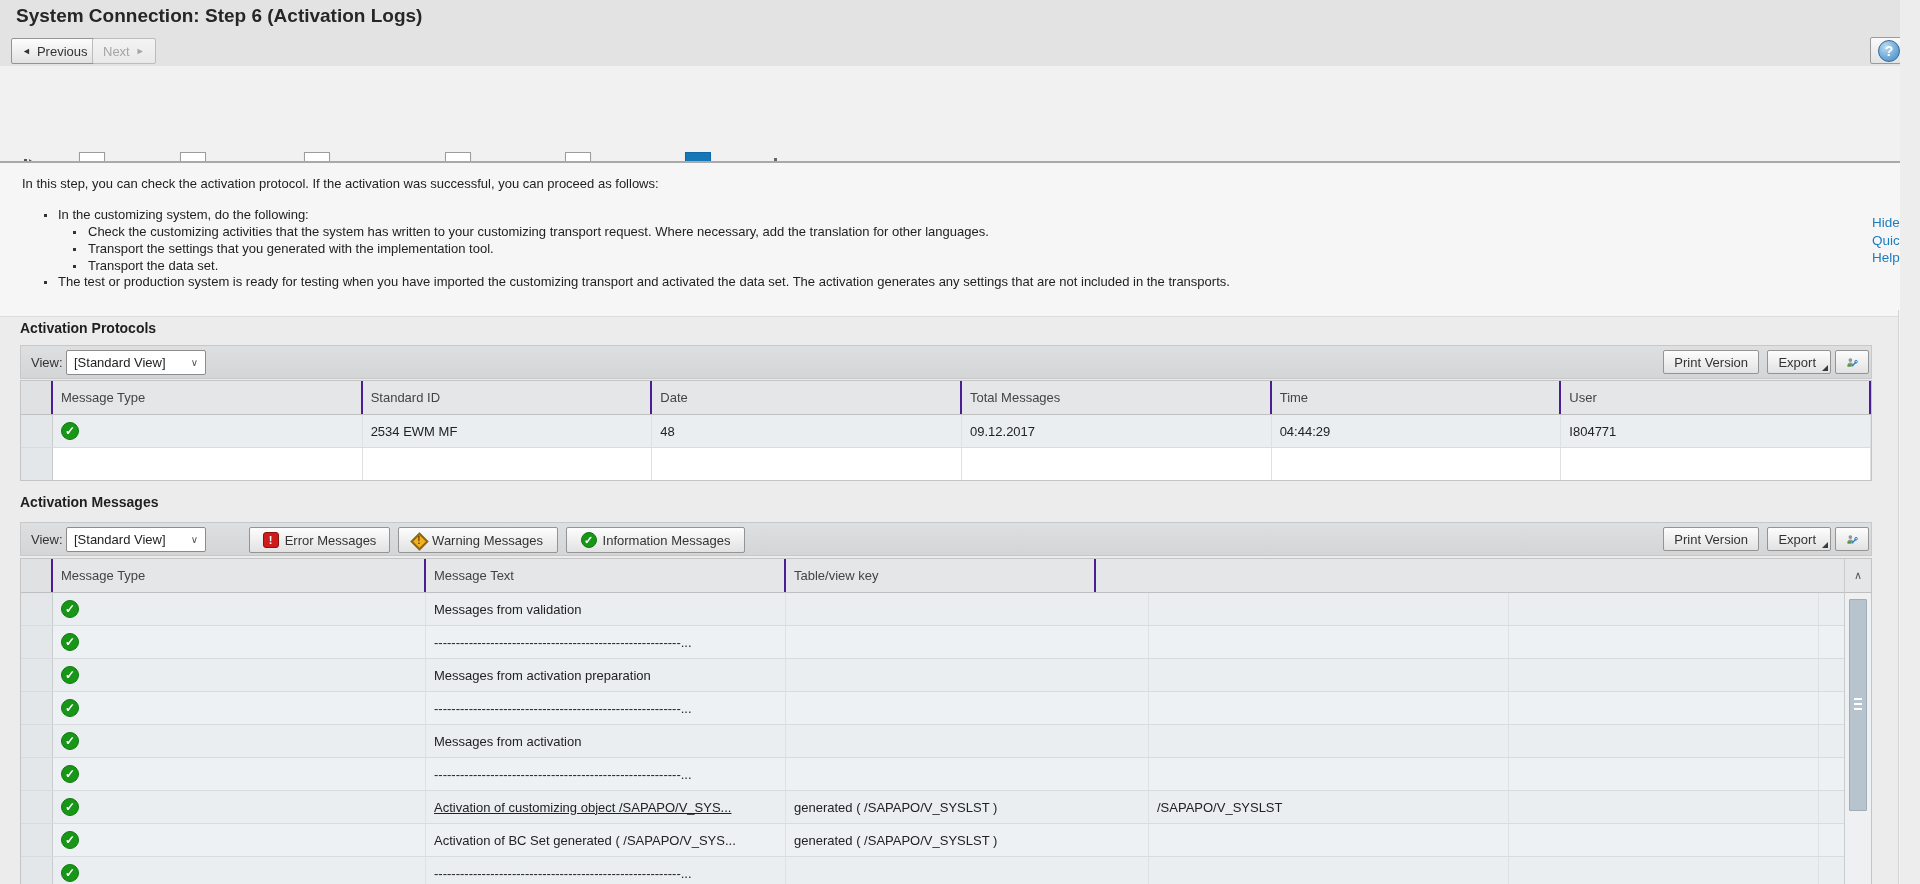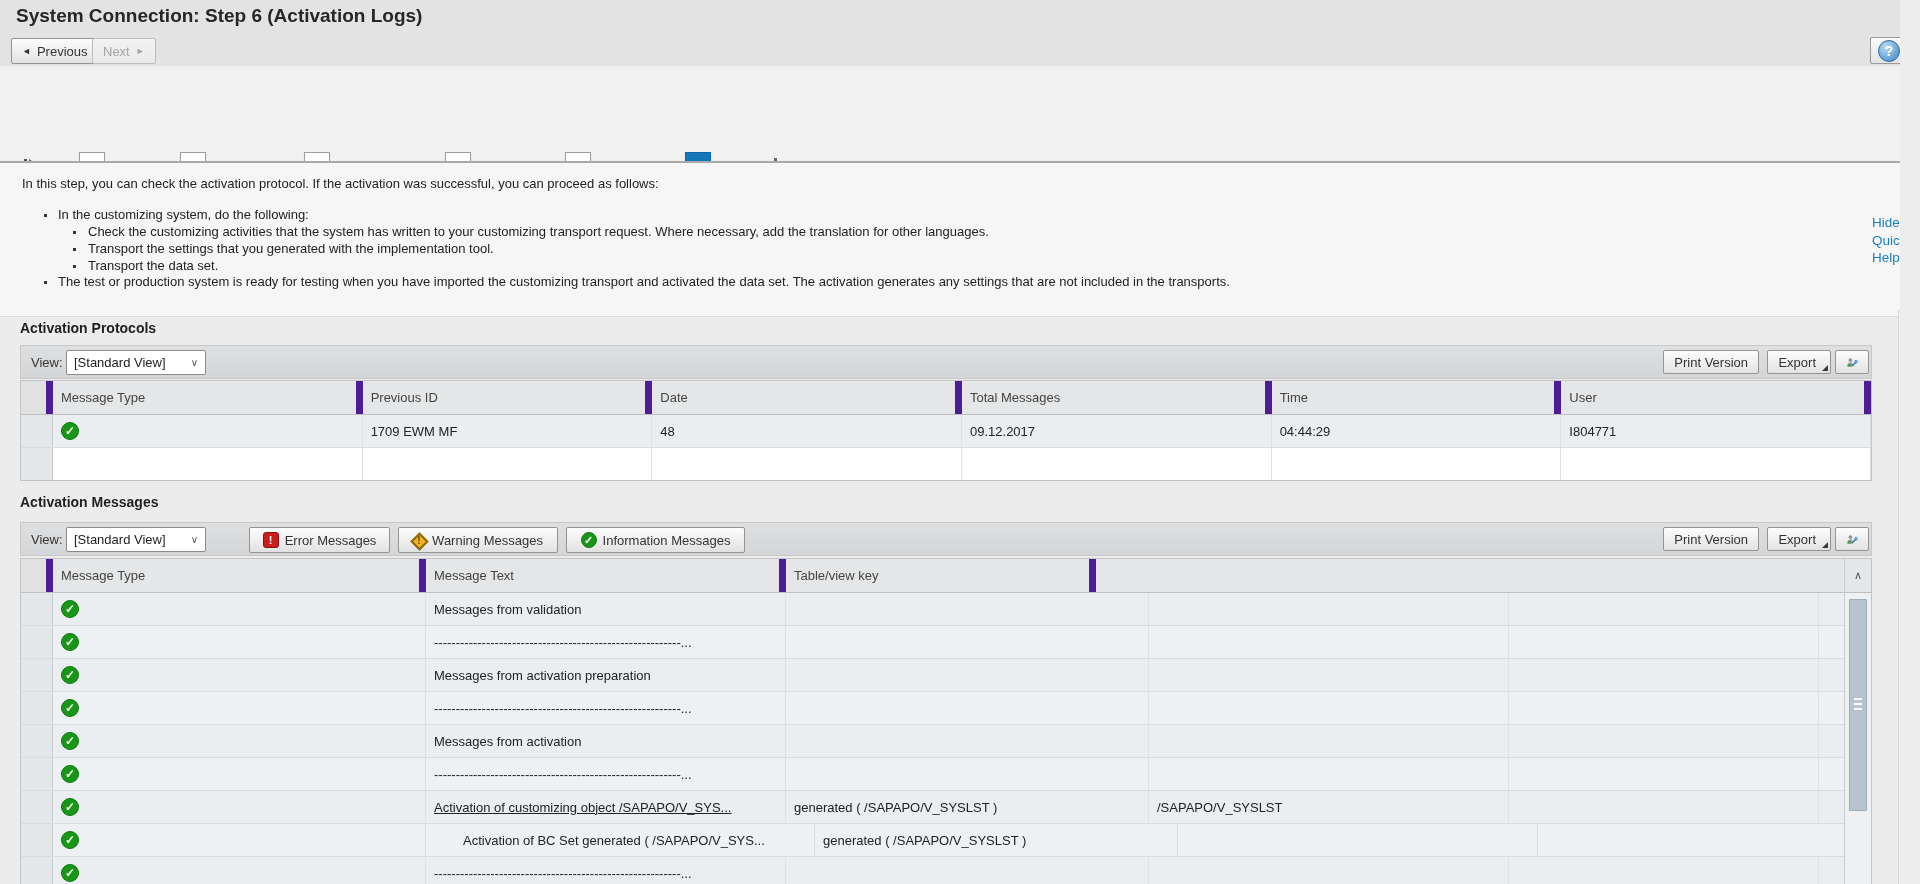--- a/index.html
+++ b/index.html
@@ -83,21 +83,21 @@
   .ic-warn { display:inline-block; width:13px; height:13px; background:#f5b01e;
              border:2px solid #8a6914; transform:rotate(45deg); position:relative; top:1px; }
   .ic-warn span { position:absolute; left:2px; top:-1px; transform:rotate(-45deg);
                   color:#5c4508; font-size:10px; font-weight:bold; }
 
   
   .tbl { position:absolute; left:20px; width:1852px; background:#fff;
          border:1px solid #c4c4c4; overflow:hidden; }
   .thead { display:flex; height:34px; background:#e5e6e7; border-bottom:1px solid #bfbfbf; }
   .th { height:100%; display:flex; align-items:center; padding:0 8px; color:#444;
-        border-right:7px solid #4c1d95; font-size:13px; }
+        border-right:2px solid #4c1d95; font-size:13px; }
   .th.sel { background:#dfe1e2; padding:0; }
   .tr { display:flex; height:33px; border-bottom:1px solid #d8dcdf; }
   .td { height:100%; display:flex; align-items:center; padding:0 8px;
         border-right:1px solid #dde1e4; font-size:13px; color:#222; overflow:hidden;
         white-space:nowrap; }
   .td.sel { background:#e4e7e9; border-right:1px solid #c9cccd; }
   .row-a { background:#eaeef1; }
   .row-b { background:#eef1f3; }
   .row-w { background:#ffffff; }
 
@@ -206,32 +206,32 @@
         <rect x="3" y="13" width="6" height="4" fill="#3a9d23" opacity="0.85"></rect>
         <path d="M12 15 L18 9" stroke="#2e7fc2" stroke-width="2.6" stroke-linecap="round"></path>
         <circle cx="18.5" cy="8" r="2.4" fill="none" stroke="#2e7fc2" stroke-width="1.7"></circle>
       </svg>
     </div>
   </div>
   <div class="tbl" id="protocols-table" style="top:380px; height:101px;">
       <div class="thead">
         <div class="th sel" style="width: 32px;"></div>
         <div class="th" style="width: 310px;">Message Type</div>
-        <div class="th" style="width: 290px;">Previous ID</div>
+        <div class="th" style="width: 290px;">Standard ID</div>
         <div class="th" style="width: 310px;">Date</div>
         <div class="th" style="width: 310px;">Total Messages</div>
         <div class="th" style="width: 290px;">Time</div>
         <div class="th" style="width: 310px;">User</div>
       </div>
       <div class="tr row-a">
         <div class="td sel" style="width: 32px;"></div>
         <div class="td" style="width: 310px;">
           <span class="ic-ok">✓</span>
         </div>
-        <div class="td" style="width: 290px;">1709 EWM MF</div>
+        <div class="td" style="width: 290px;">2534 EWM MF</div>
         <div class="td" style="width: 310px;">48</div>
         <div class="td" style="width: 310px;">09.12.2017</div>
         <div class="td" style="width: 290px;">04:44:29</div>
         <div class="td" style="width: 310px;">I804771</div>
       </div>
       <div class="tr row-w">
         <div class="td sel" style="width: 32px;"></div>
         <div class="td" style="width: 310px;"></div>
         <div class="td" style="width: 290px;"></div>
         <div class="td" style="width: 310px;"></div>
@@ -357,21 +357,21 @@
         <div class="td" style="width: 360px; text-decoration: underline;">Activation of customizing object /SAPAPO/V_SYS...</div>
         <div class="td" style="width: 363px;">generated ( /SAPAPO/V_SYSLST )</div>
         <div class="td" style="width: 360px;">/SAPAPO/V_SYSLST</div>
         <div class="td" style="width: 310px;"></div>
       </div>
       <div class="tr row-b">
         <div class="td sel" style="width: 32px;"></div>
         <div class="td" style="width: 373px;">
           <span class="ic-ok">✓</span>
         </div>
-        <div class="td" style="width: 360px; margin-left: 29px;">Activation of BC Set generated ( /SAPAPO/V_SYS...</div>
+        <div class="td" style="width: 360px;">Activation of BC Set generated ( /SAPAPO/V_SYS...</div>
         <div class="td" style="width: 363px;">generated ( /SAPAPO/V_SYSLST )</div>
         <div class="td" style="width: 360px;"></div>
         <div class="td" style="width: 310px;"></div>
       </div>
       <div class="tr row-a">
         <div class="td sel" style="width: 32px;"></div>
         <div class="td" style="width: 373px;">
           <span class="ic-ok">✓</span>
         </div>
         <div class="td" style="width: 360px;">---------------------------------------------------------...</div>

